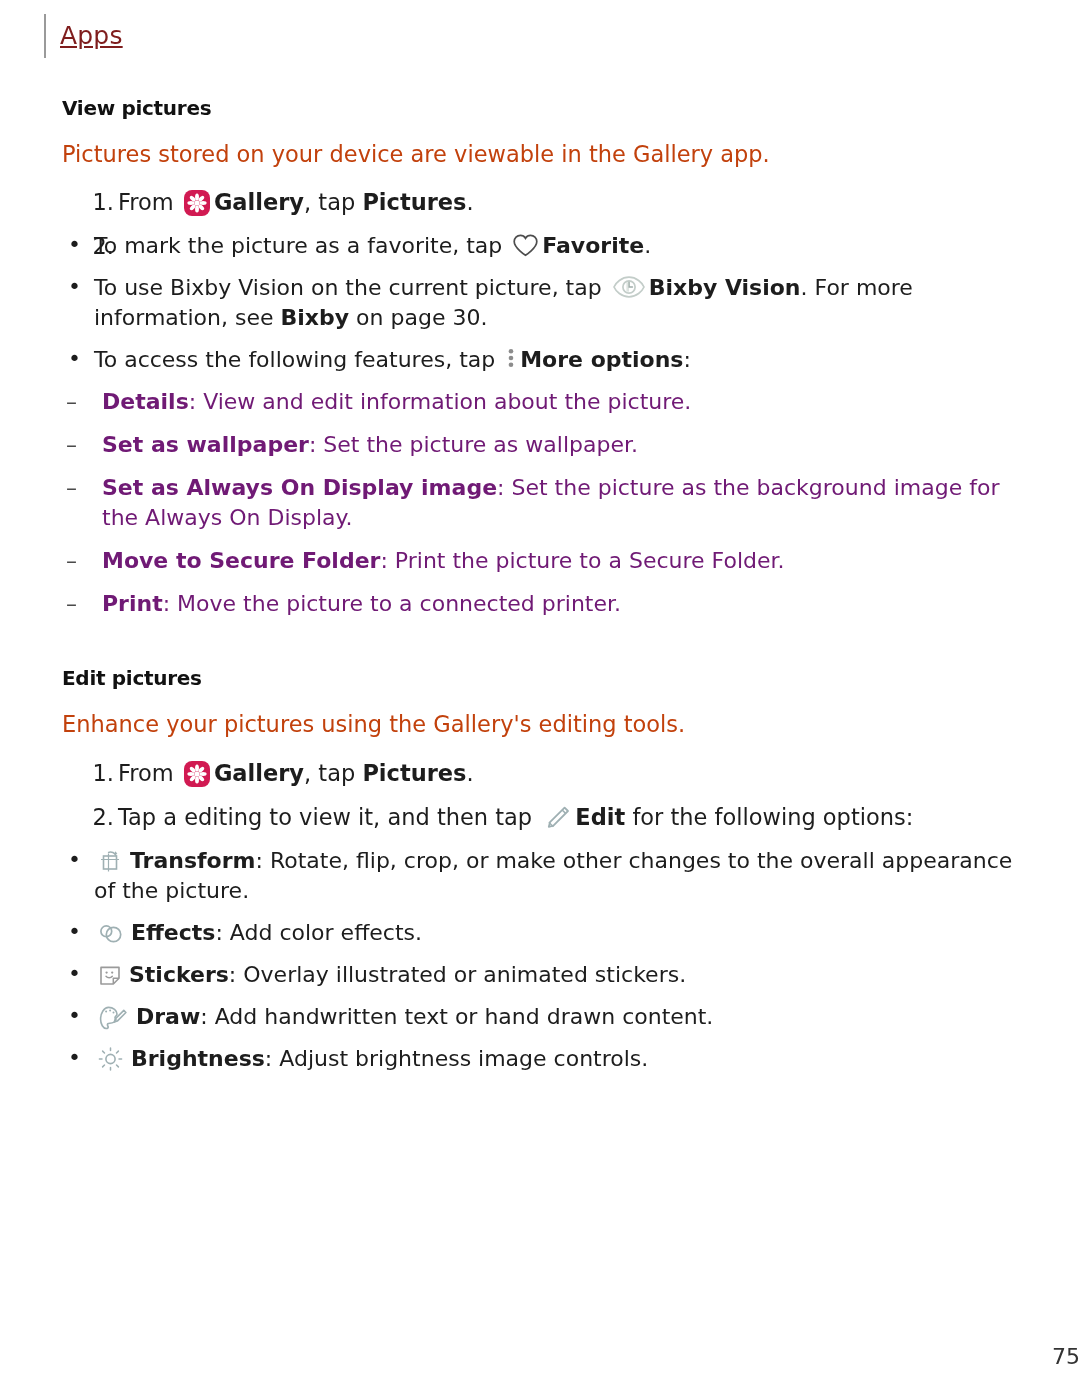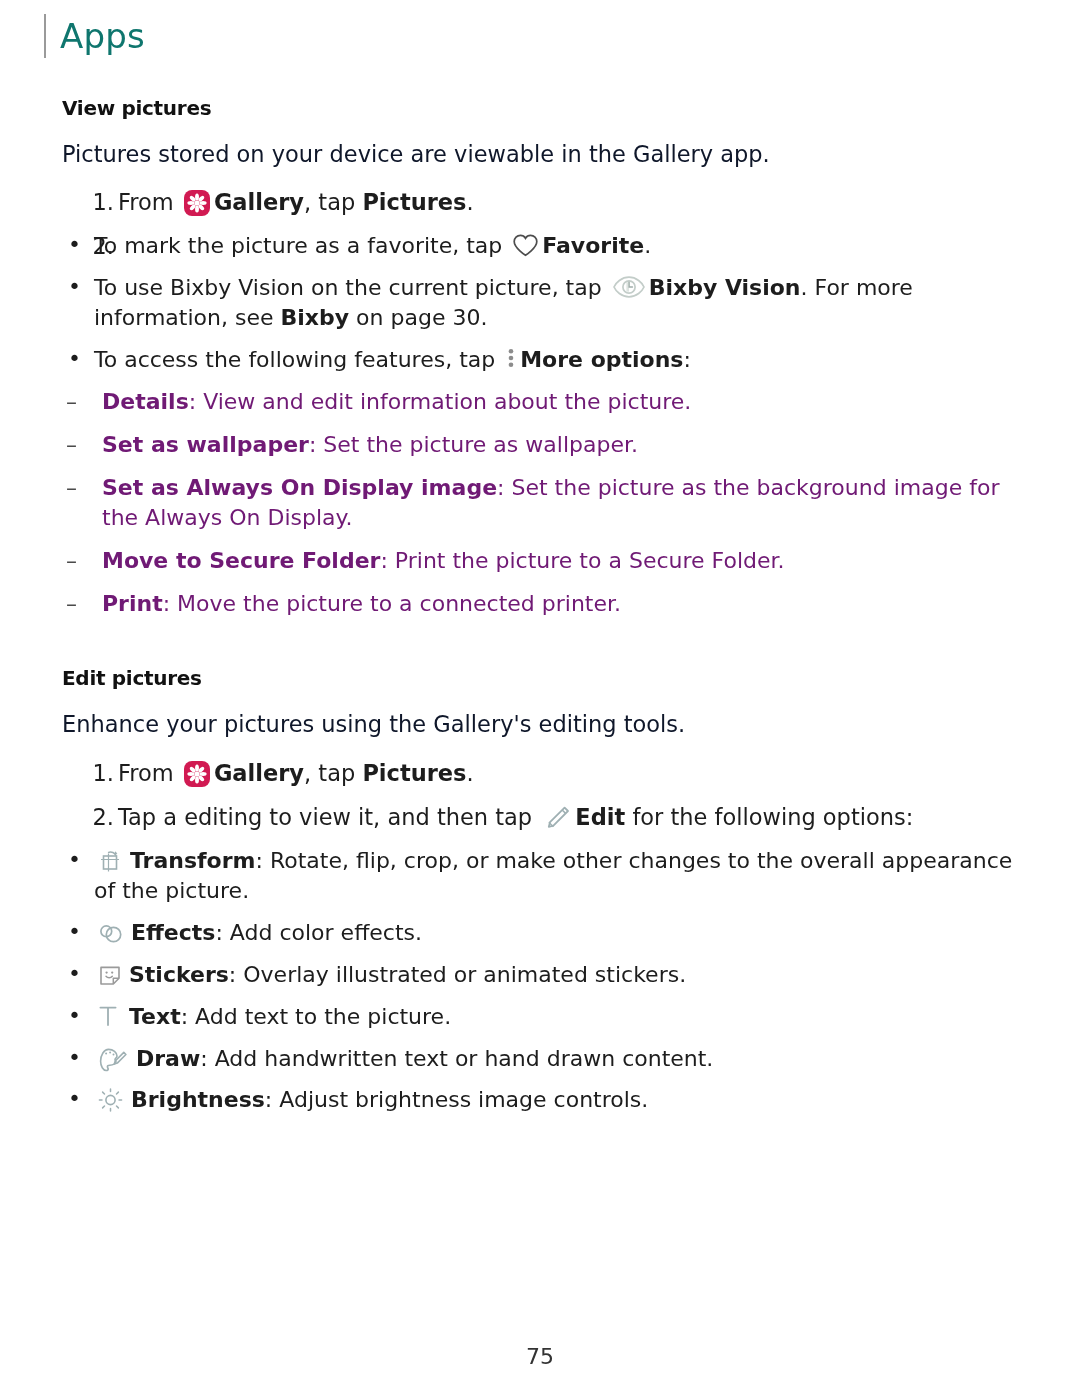--- a/index.html
+++ b/index.html
@@ -24,25 +24,26 @@
     display: flex;
     align-items: stretch;
     height: 44px;
   }
   .header-rule {
     width: 2px;
     background: #9a9a9a;
     margin-right: 14px;
   }
   .header-label {
-    font-size: 34px;
+    font-size: 25px;
     font-weight: 400;
-    color: #0f766e;
+    color: #7f1d1d;
     letter-spacing: 0.2px;
     line-height: 44px;
+    text-decoration: underline;
   }
 
   
   .content {
     position: absolute;
     left: 62px;
     top: 96px;
     width: 956px;
   }
 
@@ -54,21 +55,21 @@
     color: #111111;
   }
   h1.section-title.second {
     margin-top: 48px;
   }
 
   p.intro {
     font-size: 22.5px;
     line-height: 1.3;
     margin: 6px 0 18px 0;
-    color: #0f172a;
+    color: #c2410c;
   }
 
   
   ol.steps {
     list-style: none;
     margin: 0;
     padding: 0;
   }
   ol.steps > li.step {
     position: relative;
@@ -147,21 +148,21 @@
   .ic svg { display: block; }
 
   .gallery-ic { vertical-align: -6px; margin: 0 4px 0 3px; }
 
   
   .page-number {
     position: absolute;
     bottom: 28px;
     left: 0;
     width: 1080px;
-    text-align: center;
+    text-align: right;
     font-size: 22px;
     color: #333333;
   }
 </style>
 </head>
 <body>
 
 <div class="page-header">
   <div class="header-rule"></div>
   <div class="header-label">Apps</div>
@@ -297,25 +298,20 @@
     <li class="bullet">
       <span class="ic" style="vertical-align:-6px;margin-right:6px;"><svg width="26" height="26" viewBox="0 0 26 26">
             <path d="M4 5.4h18v10.9l-5.7 5.7H4z" fill="none" stroke="#9a9a9a" stroke-width="1.6" stroke-linejoin="round"></path>
             <path d="M22 16.3h-5.7v5.7" fill="none" stroke="#9a9a9a" stroke-width="1.5" stroke-linejoin="round"></path>
             <circle cx="9.6" cy="10.6" r="1.15" fill="#9a9a9a"></circle>
             <circle cx="15.2" cy="10.6" r="1.15" fill="#9a9a9a"></circle>
             <path d="M9 14.3c1.6 1.9 4.7 1.9 6.3 0" fill="none" stroke="#9a9a9a" stroke-width="1.4" stroke-linecap="round"></path>
           </svg></span><b>Stickers</b><span>: Overlay illustrated or animated stickers.</span>
     </li>
 
-    <li class="bullet">
-      <span class="ic" style="vertical-align:-5px;margin:0 11px 0 4px;"><svg width="20" height="26" viewBox="0 0 20 26">
-            <path d="M2.4 4.6h15.2M10 4.6v17.4" fill="none" stroke="#9fb0b3" stroke-width="1.8" stroke-linecap="round"></path>
-          </svg></span><b>Text</b><span>: Add text to the picture.</span>
-    </li>
 
     <li class="bullet">
       <span class="ic" style="vertical-align:-7px;margin-right:9px;"><svg width="30" height="27" viewBox="0 0 30 27">
             <path d="M11.6 3.4c4.6 0 8.4 3 8.4 6.7 0 2-2 2-2 3.3 0 1 1 1.1 1 2.3 0 1.9-2.8 3.5-6.2 3.5-1.5 0-2.4.6-2.4 1.6 0 .9.8 1.4.8 2.2 0 .9-.9 1.5-2 1.5-3 0-5.6-4.3-5.6-9.2 0-6.4 3.4-11.9 8-11.9z" fill="none" stroke="#9fb0b3" stroke-width="1.6"></path>
             <circle cx="9.1" cy="7.4" r="1" fill="#9fb0b3"></circle>
             <circle cx="13.1" cy="6.6" r="1" fill="#9fb0b3"></circle>
             <circle cx="16.5" cy="8.6" r="1" fill="#9fb0b3"></circle>
             <path d="M26.8 6.4l2.1 2.1-8.6 8.6-3 .9.9-3z" fill="none" stroke="#9fb0b3" stroke-width="1.6" stroke-linejoin="round"></path>
           </svg></span><b>Draw</b><span>: Add handwritten text or hand drawn content.</span>
     </li>

